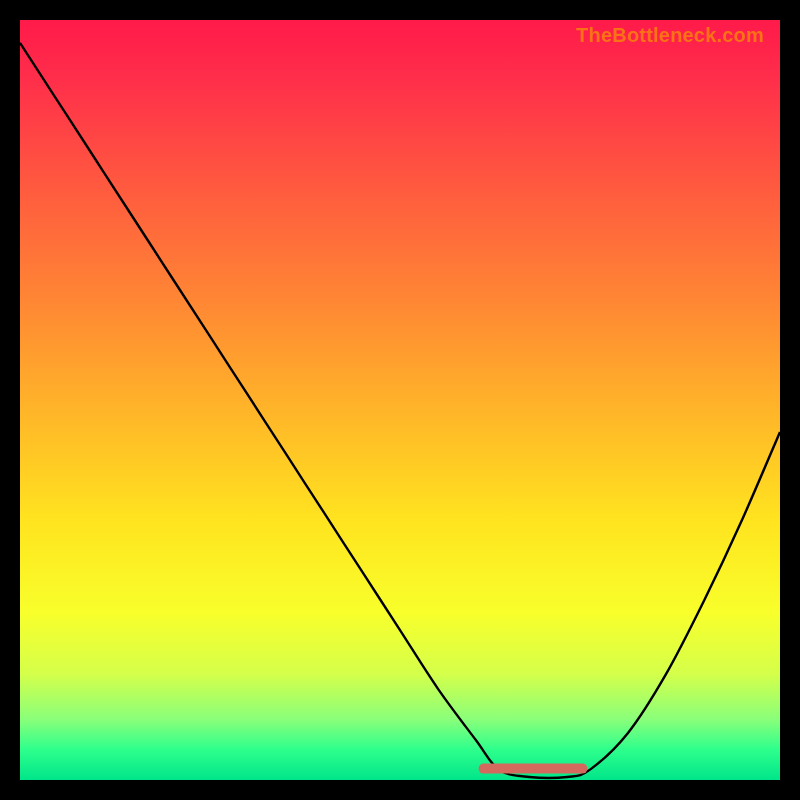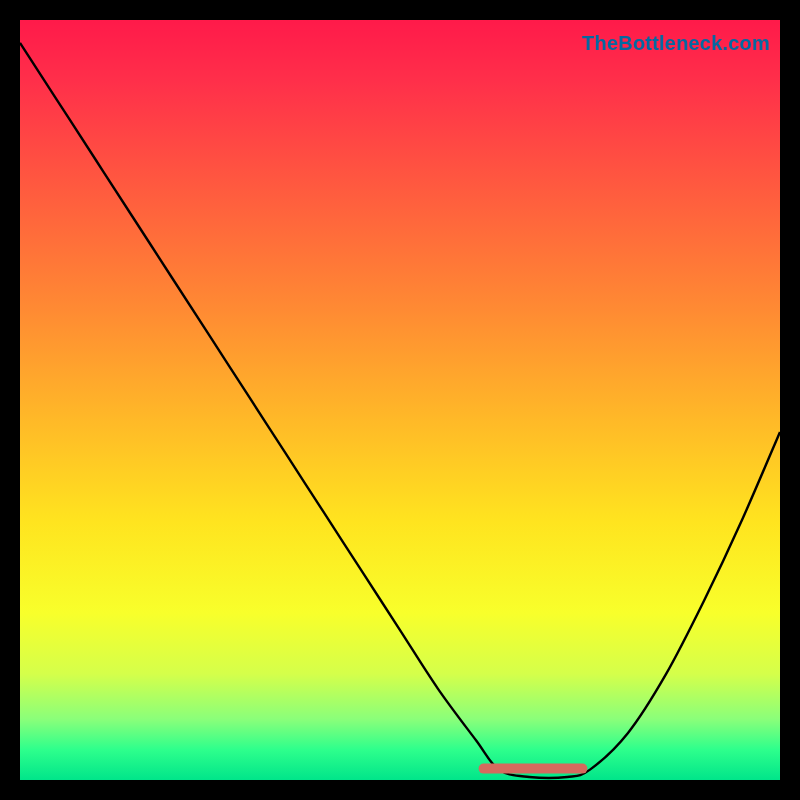--- a/index.html
+++ b/index.html
@@ -36,27 +36,26 @@
       #ffe41f 66%,
       #f8ff2b 78%,
       #d5ff4a 86%,
       #8aff7a 92%,
       #2eff8c 96%,
       #00e58a 100%
     );
   }
   .watermark {
     position: absolute;
-    right: 10px;
+    right: 16px;
     top: 4px;
     font-size: 20px;
     font-weight: 600;
-    color: #0369a1;
+    color: #f97316;
     letter-spacing: 0.2px;
-    margin-top: 8px;
   }
   svg.curve {
     position: absolute;
     left: 0;
     top: 0;
     width: 760px;
     height: 760px;
     overflow: visible;
   }
 </style>

